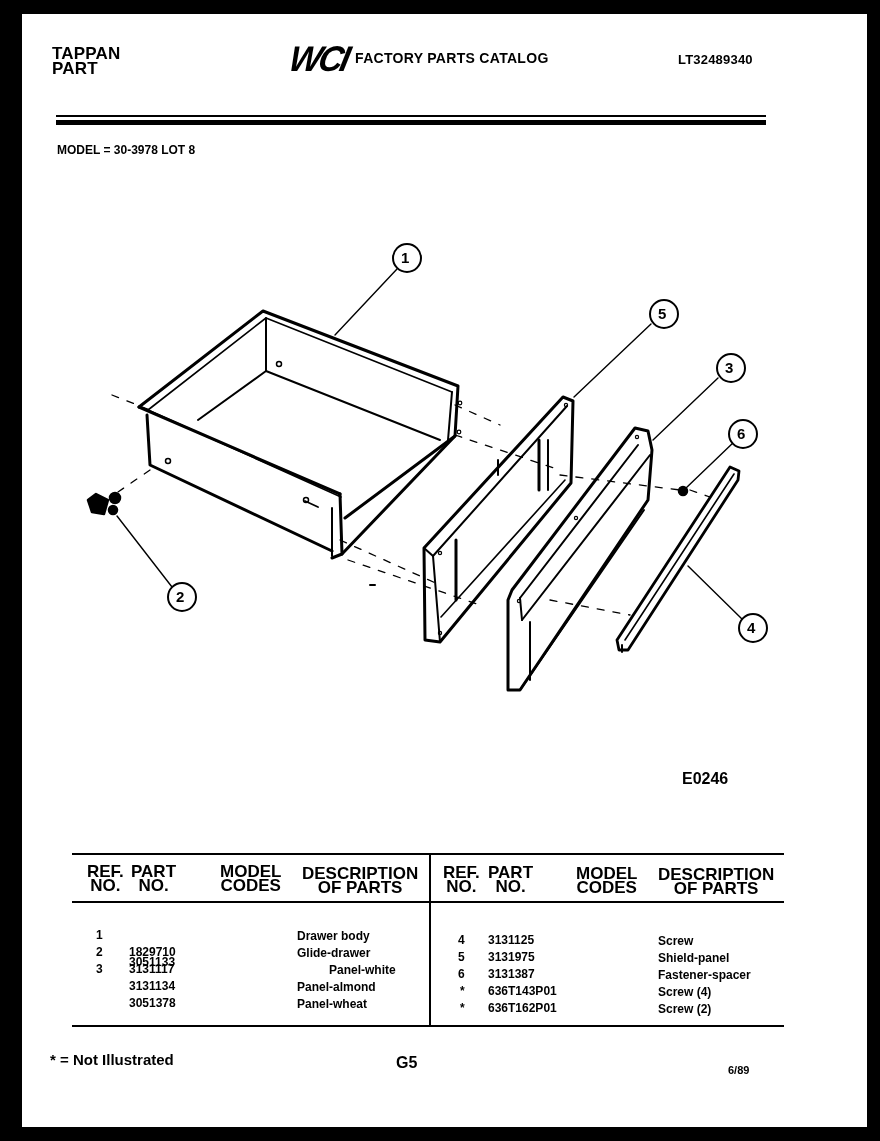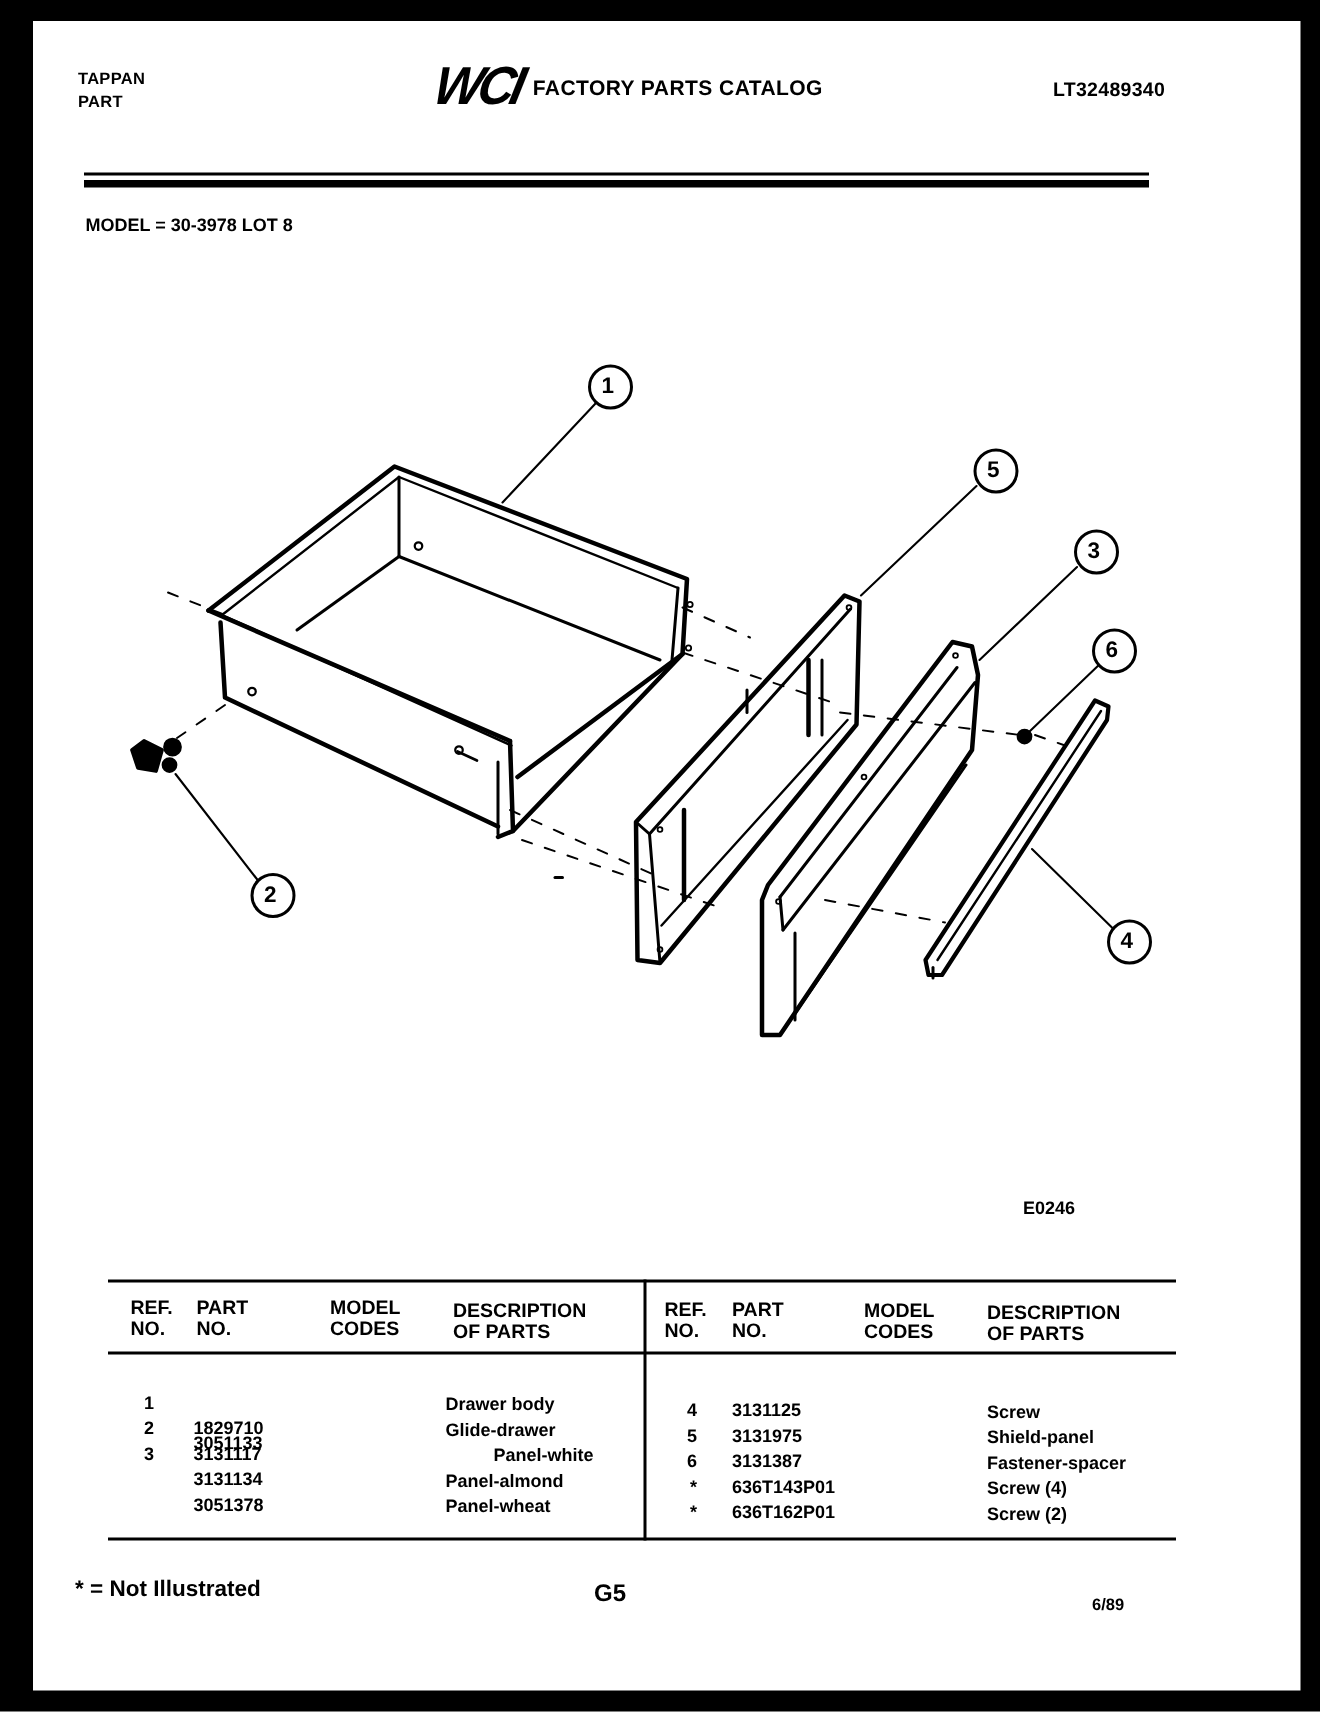--- a/index.html
+++ b/index.html
@@ -8,32 +8,32 @@
       position: relative; overflow: hidden;
       font-family: "Liberation Sans", "DejaVu Sans", sans-serif;
       color: #000;
     }
     .page {
       position: absolute; left: 22px; top: 14px; width: 845px; height: 1113px;
       background: #fff;
     }
     .abs { position: absolute; }
     .bold { font-weight: 700; }
-    .hdr-brand { left: 52px; top: 46px; font-size: 11px; line-height: 15px; font-weight: 900; letter-spacing: 0.2px; }
+    .hdr-brand { left: 52px; top: 46px; font-size: 17px; line-height: 15px; font-weight: 900; letter-spacing: 0.2px; }
     .logo-wrap { left: 290px; top: 38px; height: 40px; display: flex; align-items: center; }
     .logo-wci { font-size: 34px; font-weight: 900; font-style: italic; letter-spacing: -3px; transform: skewX(-12deg) scaleY(1.05); line-height: 34px; }
     .logo-text { font-size: 14px; font-weight: 900; margin-left: 8px; letter-spacing: 0.3px; }
-    .catalog-no { left: 678px; top: 52px; font-size: 13px; font-weight: 900; letter-spacing: 0.2px; margin-left: 24px; }
+    .catalog-no { left: 678px; top: 52px; font-size: 13px; font-weight: 900; letter-spacing: 0.2px; }
     .rule-thin { left: 56px; top: 115px; width: 710px; height: 2px; background: #000; }
     .rule-thick { left: 56px; top: 120px; width: 710px; height: 5px; background: #000; }
     .model-line { left: 57px; top: 143px; font-size: 12px; font-weight: 900; }
-    .fig-code { left: 682px; top: 798px; font-size: 12px; font-weight: 900; }
+    .fig-code { left: 682px; top: 770px; font-size: 16px; font-weight: 900; }
     svg.diagram { position: absolute; left: 0; top: 0; }
     .tbl-line { position: absolute; background: #000; }
-    .th { position: absolute; font-size: 13px; font-weight: 900; line-height: 14px; }
+    .th { position: absolute; font-size: 17px; font-weight: 900; line-height: 14px; text-align: center; }
     .td { position: absolute; font-size: 12px; font-weight: 700; line-height: 17px; }
     .footer-note { left: 50px; top: 1051px; font-size: 15px; font-weight: 900; }
     .page-no { left: 396px; top: 1054px; font-size: 16px; font-weight: 900; }
     .date { left: 728px; top: 1064px; font-size: 11px; font-weight: 900; }
   </style>
 </head>
 <body>
 
 <div class="page"></div>
 

